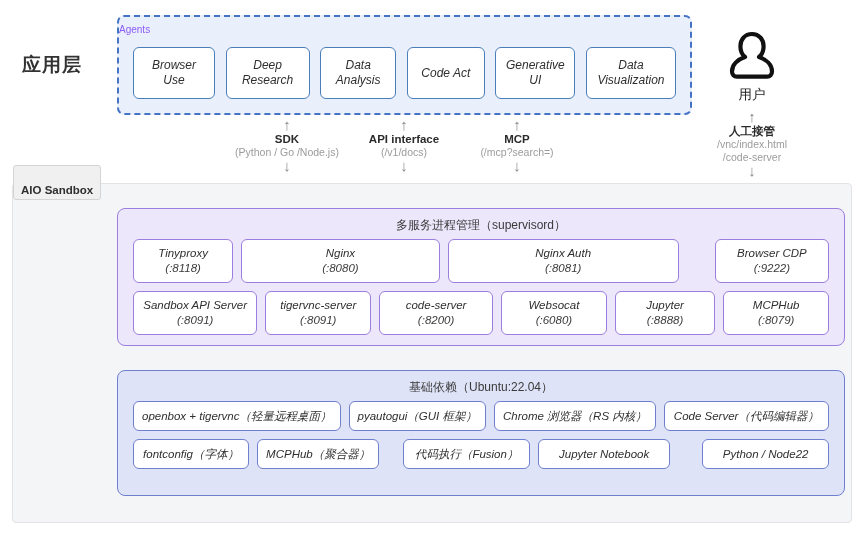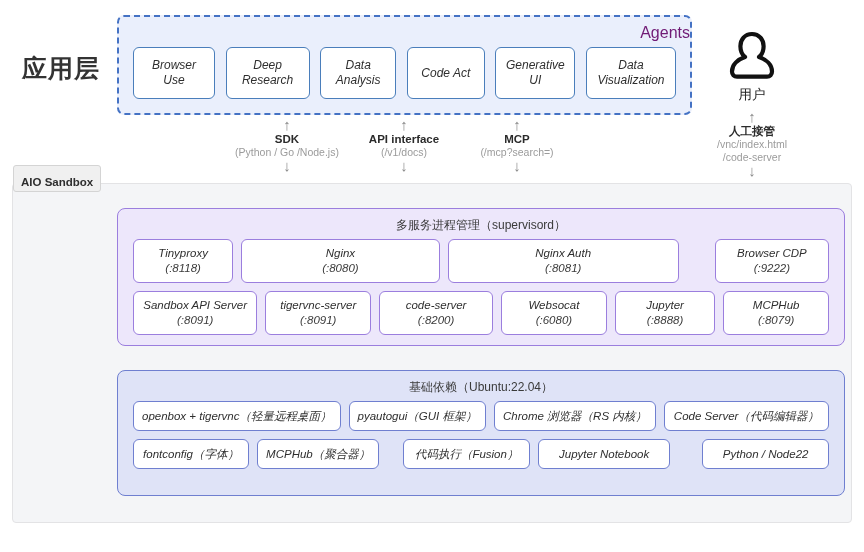--- a/index.html
+++ b/index.html
@@ -8,42 +8,42 @@
     background:#ffffff;
     font-family:"Liberation Sans","DejaVu Sans",sans-serif;
     color:#262626;
     overflow:hidden;
   }
   .canvas{position:relative;width:864px;height:552px;}
 
   
   .layer-caption{
     position:absolute;
-    font-size:25px;
+    font-size:19px;
     font-weight:700;
     color:#333333;
     letter-spacing:1px;
     white-space:nowrap;
   }
   #cap-app{left:22px;top:52px;}
   #cap-svc{left:22px;top:275px;}
   #cap-base{left:22px;top:436px;}
 
   
   .agents-box{
     position:absolute;
     left:117px;top:15px;width:575px;height:100px;
     border:2px dashed #4472c4;
     border-radius:7px;
     background:#eaeffc;
     box-sizing:border-box;
   }
   .agents-title{
     position:absolute;left:0;right:0;top:7px;
-    text-align:right;font-size:16px;color:#701a75;
+    text-align:left;font-size:10px;color:#8b5cf6;
   }
   .agents-row{
     position:absolute;left:14px;right:14px;top:30px;
     display:flex;justify-content:space-between;align-items:flex-end;gap:9px;font-style:italic;
   }
   .agent-card{
     background:#ffffff;
     border:1.3px solid #4a7ebb;
     border-radius:6px;
     height:52px;
@@ -78,21 +78,21 @@
 
   #conn-sdk{left:226px;top:118px;width:122px;}
   #conn-api{left:358px;top:118px;width:92px;}
   #conn-mcp{left:470px;top:118px;width:94px;}
   #conn-user{left:694px;top:110px;width:116px;}
 
   
   .sandbox-tag{
     position:absolute;left:13px;top:165px;
     background:#f0f0f0;border:1px solid #d4d4d4;border-radius:3px;
-    padding:10px 7px 3px 7px;
+    padding:18px 7px 3px 7px;
     font-size:11.5px;font-weight:700;color:#2e2e2e;
     z-index:3;
   }
   .sandbox-box{
     position:absolute;left:12px;top:183px;width:840px;height:340px;
     background:#f4f5f7;border:1px solid #e3e3e5;border-radius:4px;
     box-sizing:border-box;
   }
 
   

